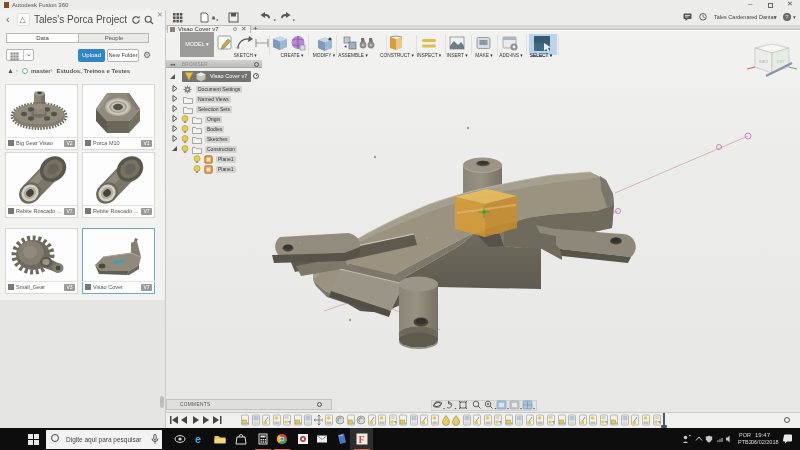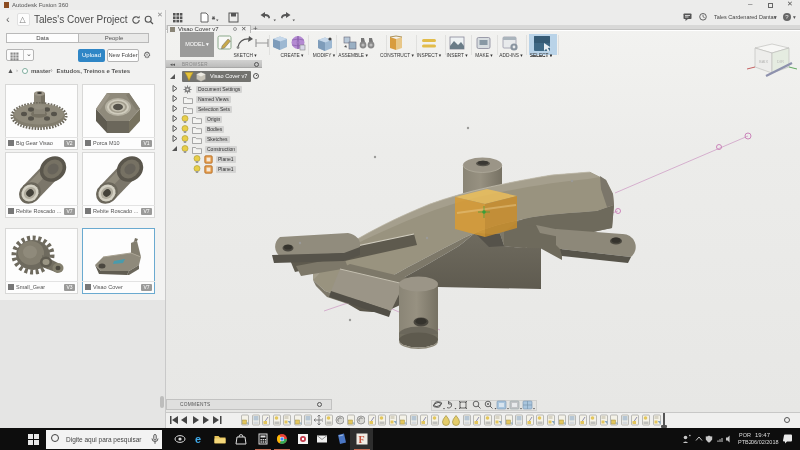--- a/index.html
+++ b/index.html
@@ -15,21 +15,21 @@
 <div class="tx" style="left:748px;top:-1px;font-size:8px;color:#555;">–</div>
 <div class="ab" style="left:768px;top:3px;width:5px;height:5px;border:1px solid #666;"></div>
 <div class="tx" style="left:787px;top:0px;font-size:7px;color:#555;">✕</div>
 
 <div class="ab" style="left:0;top:10px;width:166px;height:418px;background:#f2f2f1;border-right:1px solid #c9c9c9;"></div>
 <div class="ab" style="left:0;top:300px;width:165px;height:128px;background:#e5e5e4;"></div>
 
 <div class="tx" style="left:6px;top:13px;font-size:11px;color:#666;">‹</div>
 <div class="ab" style="left:17px;top:13px;width:13px;height:13px;background:#fdfdfd;border:1px solid #e0e0e0;border-radius:2px;"></div>
 <div class="tx" style="left:19.5px;top:14.5px;font-size:8px;color:#777;">△</div>
-<div class="tx" style="left:34px;top:14px;font-size:10px;color:#4a4a4a;">Tales's Cover Project</div>
+<div class="tx" style="left:34px;top:14px;font-size:10px;color:#4a4a4a;">Tales's Porca Project</div>
 <svg class="ab" style="left:131px;top:15px;" width="10" height="10" viewBox="0 0 10 10">
 <path d="M8.2 5 a3.2 3.2 0 1 1 -1 -2.3" fill="none" stroke="#555" stroke-width="1.1"></path>
 <path d="M8.6 0.8 l0 2.4 l-2.4 0 z" fill="#555"></path>
 </svg>
 <svg class="ab" style="left:144px;top:15px;" width="10" height="10" viewBox="0 0 10 10">
 <circle cx="4.2" cy="4.2" r="3" fill="none" stroke="#555" stroke-width="1.1"></circle>
 <line x1="6.5" y1="6.5" x2="9" y2="9" stroke="#555" stroke-width="1.2"></line>
 </svg>
 <div class="tx" style="left:157px;top:11px;font-size:7px;color:#888;">✕</div>
 

